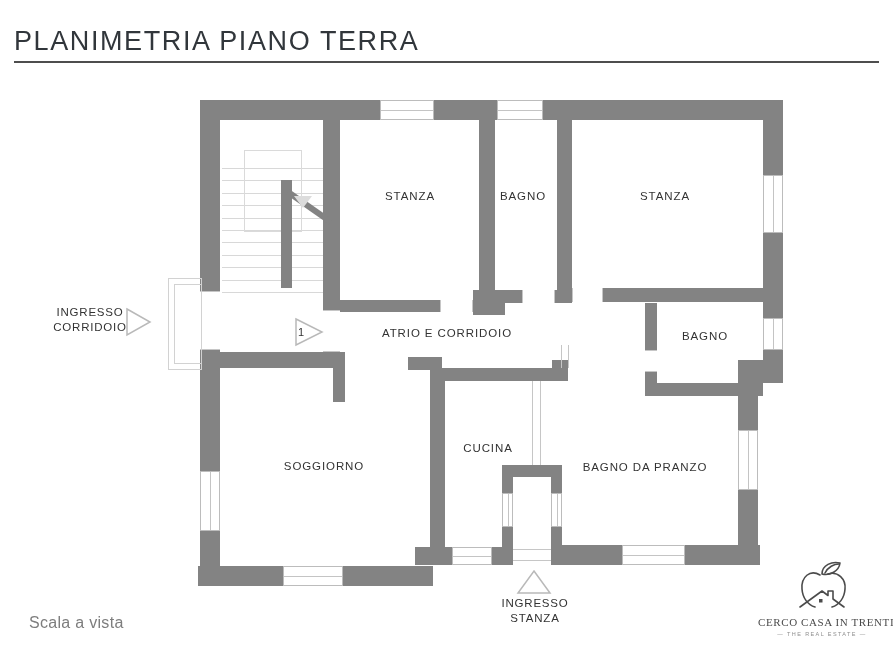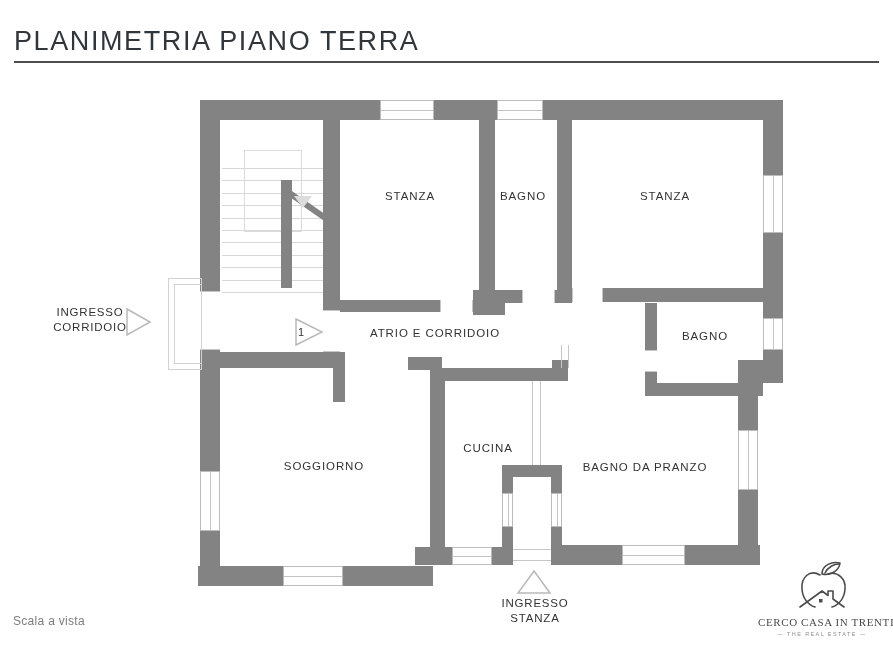--- a/index.html
+++ b/index.html
@@ -20,21 +20,21 @@
   .steps{position:absolute;background:repeating-linear-gradient(to bottom,#d8d8d8 0 1px,transparent 1px 12.4px);}
   .diag{transform-origin:left center;transform:rotate(35deg);}
   .stair-tri{position:absolute;width:0;height:0;border-left:9px solid transparent;
              border-right:9px solid transparent;border-top:12px solid #dcdcdc;}
   
   .room-label{position:absolute;transform:translate(-50%,-50%);font-size:11.5px;
               letter-spacing:.9px;color:#333;white-space:nowrap;}
   .ann{position:absolute;font-size:11.5px;letter-spacing:.8px;color:#333;text-align:center;
        line-height:15px;white-space:nowrap;}
   .door-num{position:absolute;font-size:11px;color:#333;}
-  .note{position:absolute;left:13px;top:614px;font-size:12px;color:#7d7d7d;letter-spacing:.3px;}
+  .note{position:absolute;left:29px;top:614px;font-size:16px;color:#7d7d7d;letter-spacing:.3px;}
   
   .logo-name{position:absolute;left:758px;top:616px;width:128px;text-align:center;
              font-family:"Liberation Serif",serif;font-size:11px;letter-spacing:.6px;color:#4a4a4a;white-space:nowrap;}
   .logo-tag{position:absolute;left:758px;top:631px;width:128px;text-align:center;
             font-size:5.5px;letter-spacing:1.4px;color:#8f8f8f;white-space:nowrap;}
   svg{position:absolute;overflow:visible;}
 </style>
 </head>
 <body>
 
@@ -133,21 +133,21 @@
       <polygon points="1,1 27,14 1,27" fill="#ffffff" stroke="#b9b9b9" stroke-width="1.5"></polygon>
     </svg>
     <svg style="left:516px;top:570px" width="36" height="25" viewBox="0 0 36 25">
       <polygon points="18,1 34,23 2,23" fill="#ffffff" stroke="#b9b9b9" stroke-width="1.5"></polygon>
     </svg>
     <div class="door-num" style="left:298px;top:326px">1</div>
 
     <div class="room-label" style="left:410px;top:196px">STANZA</div>
     <div class="room-label" style="left:523px;top:196px">BAGNO</div>
     <div class="room-label" style="left:665px;top:196px">STANZA</div>
-    <div class="room-label" style="left:435px;top:333px">ATRIO E CORRIDOIO</div>
+    <div class="room-label" style="left:447px;top:333px">ATRIO E CORRIDOIO</div>
     <div class="room-label" style="left:705px;top:336px">BAGNO</div>
     <div class="room-label" style="left:488px;top:448px">CUCINA</div>
     <div class="room-label" style="left:324px;top:466px">SOGGIORNO</div>
     <div class="room-label" style="left:645px;top:467px">BAGNO DA PRANZO</div>
 
     <div class="ann" style="left:30px;top:305px;width:120px">
       <div>INGRESSO</div>
       <div>CORRIDOIO</div>
     </div>
     <div class="ann" style="left:475px;top:596px;width:120px">

